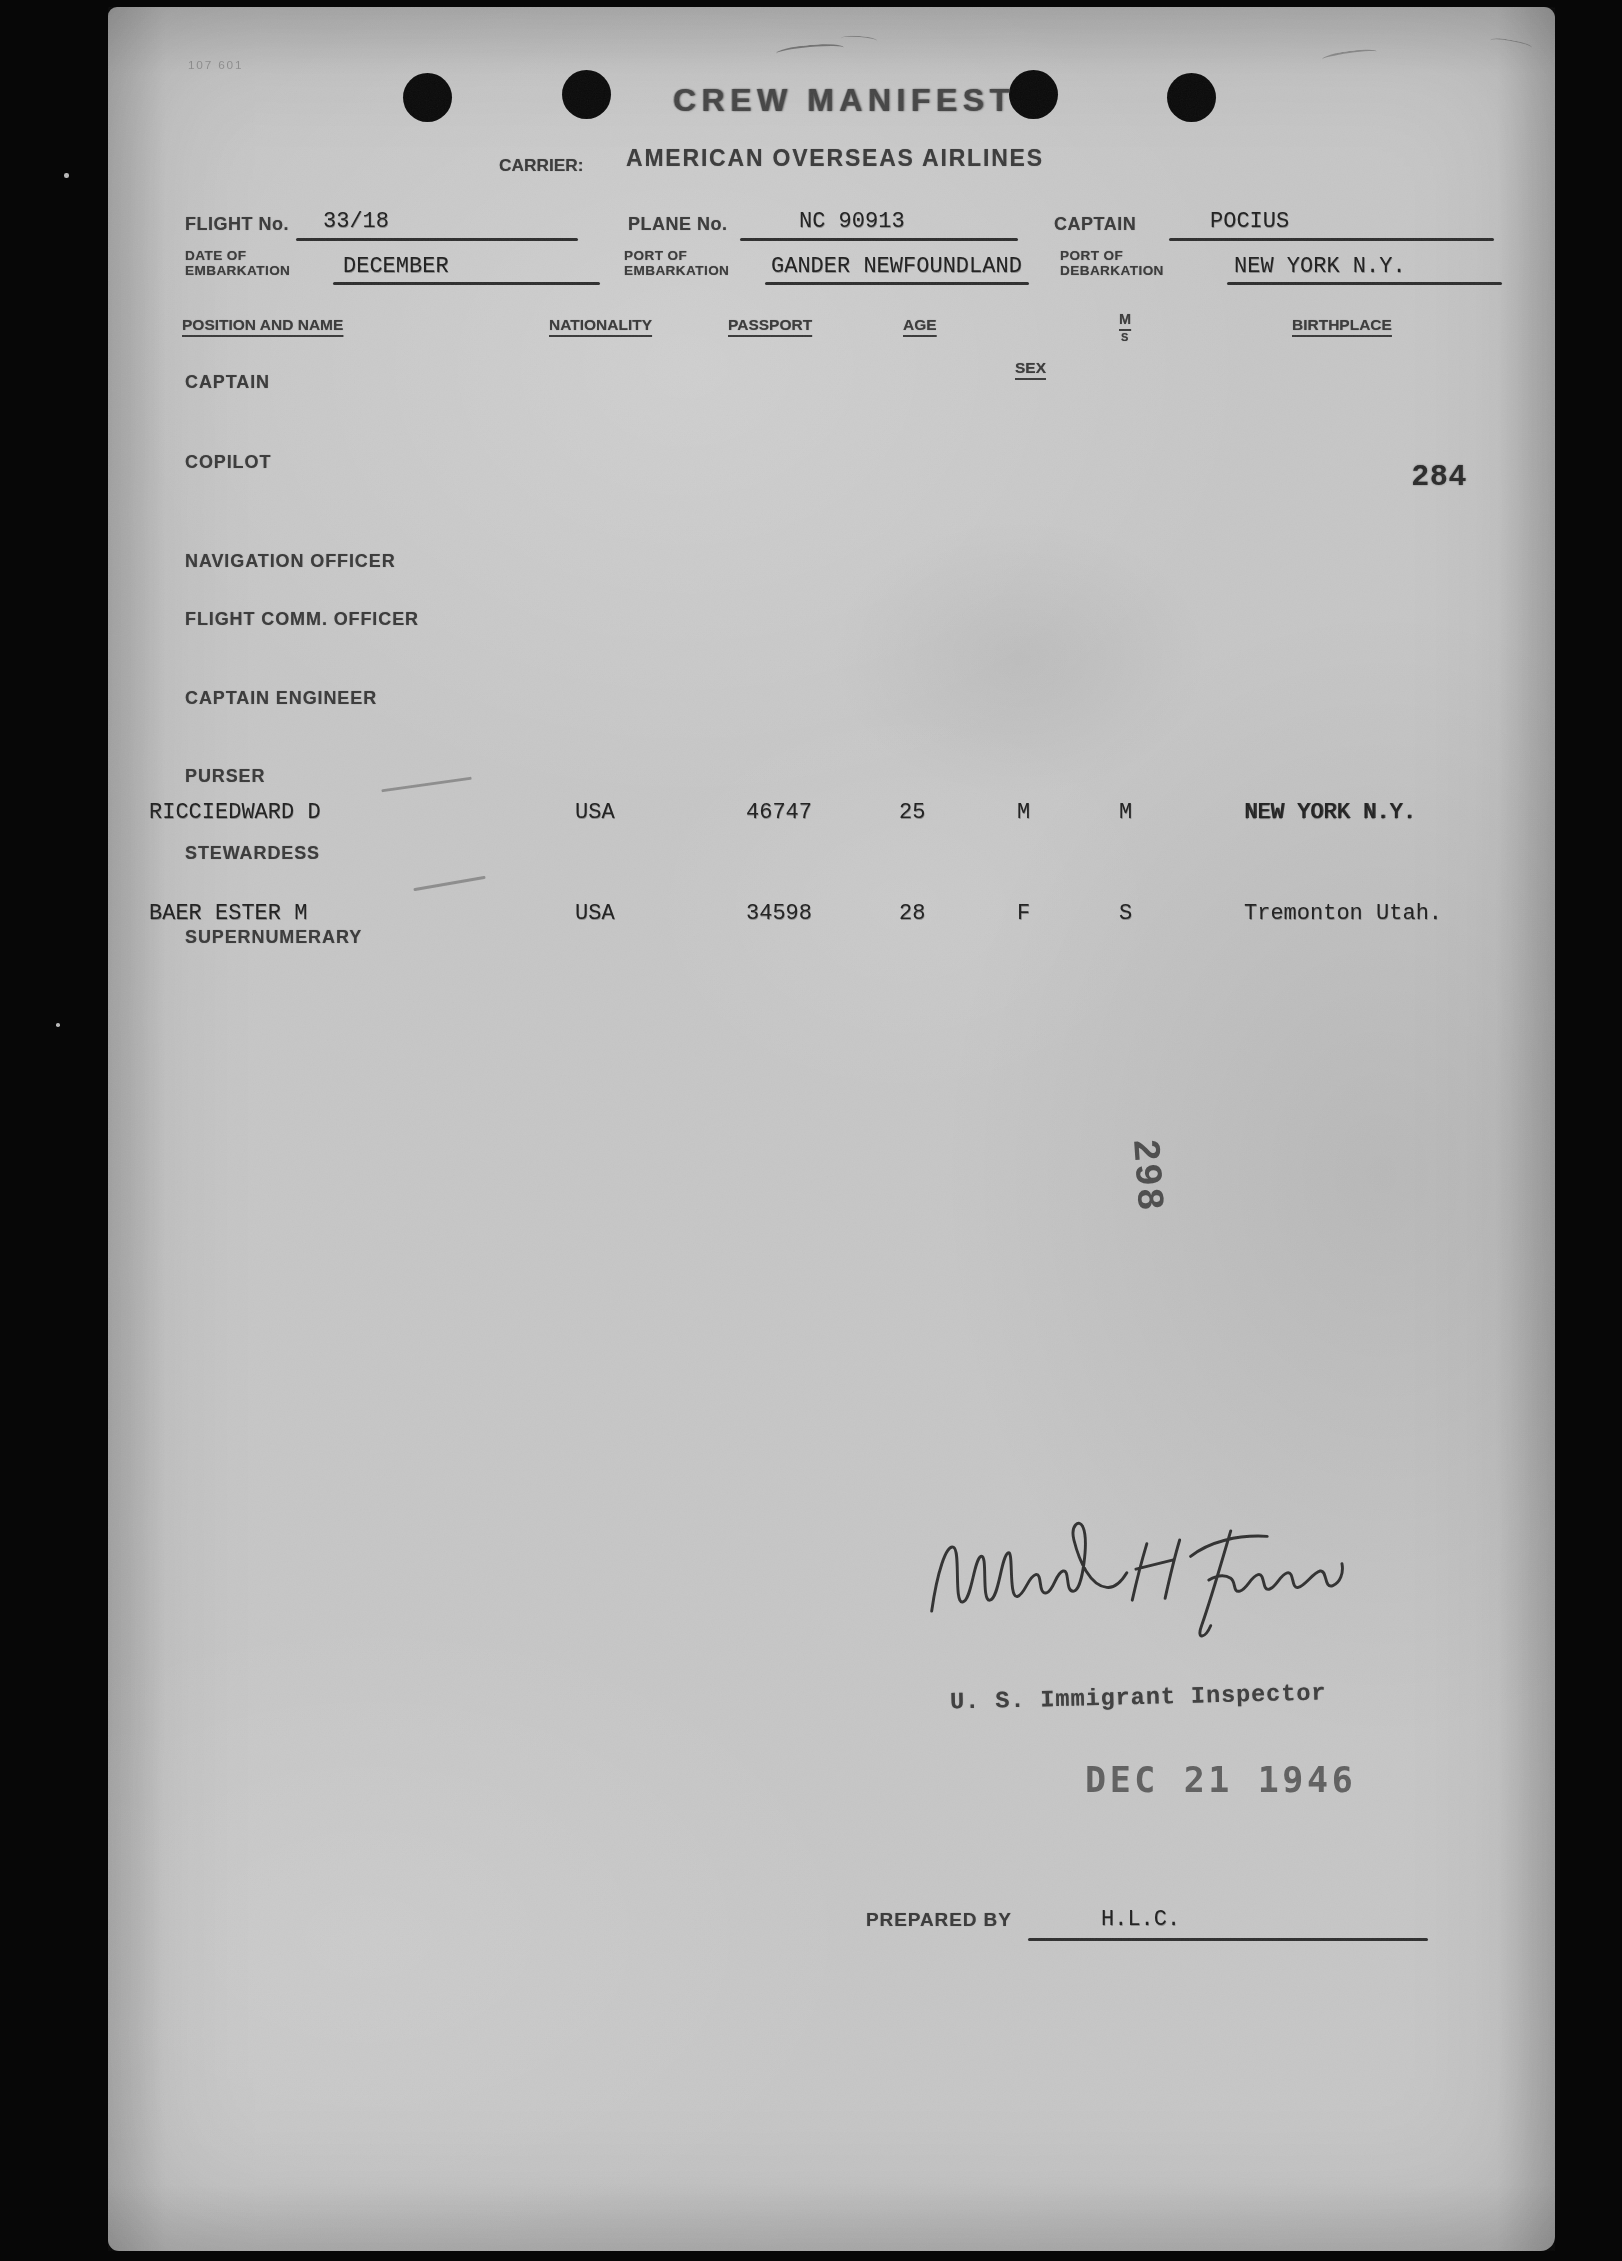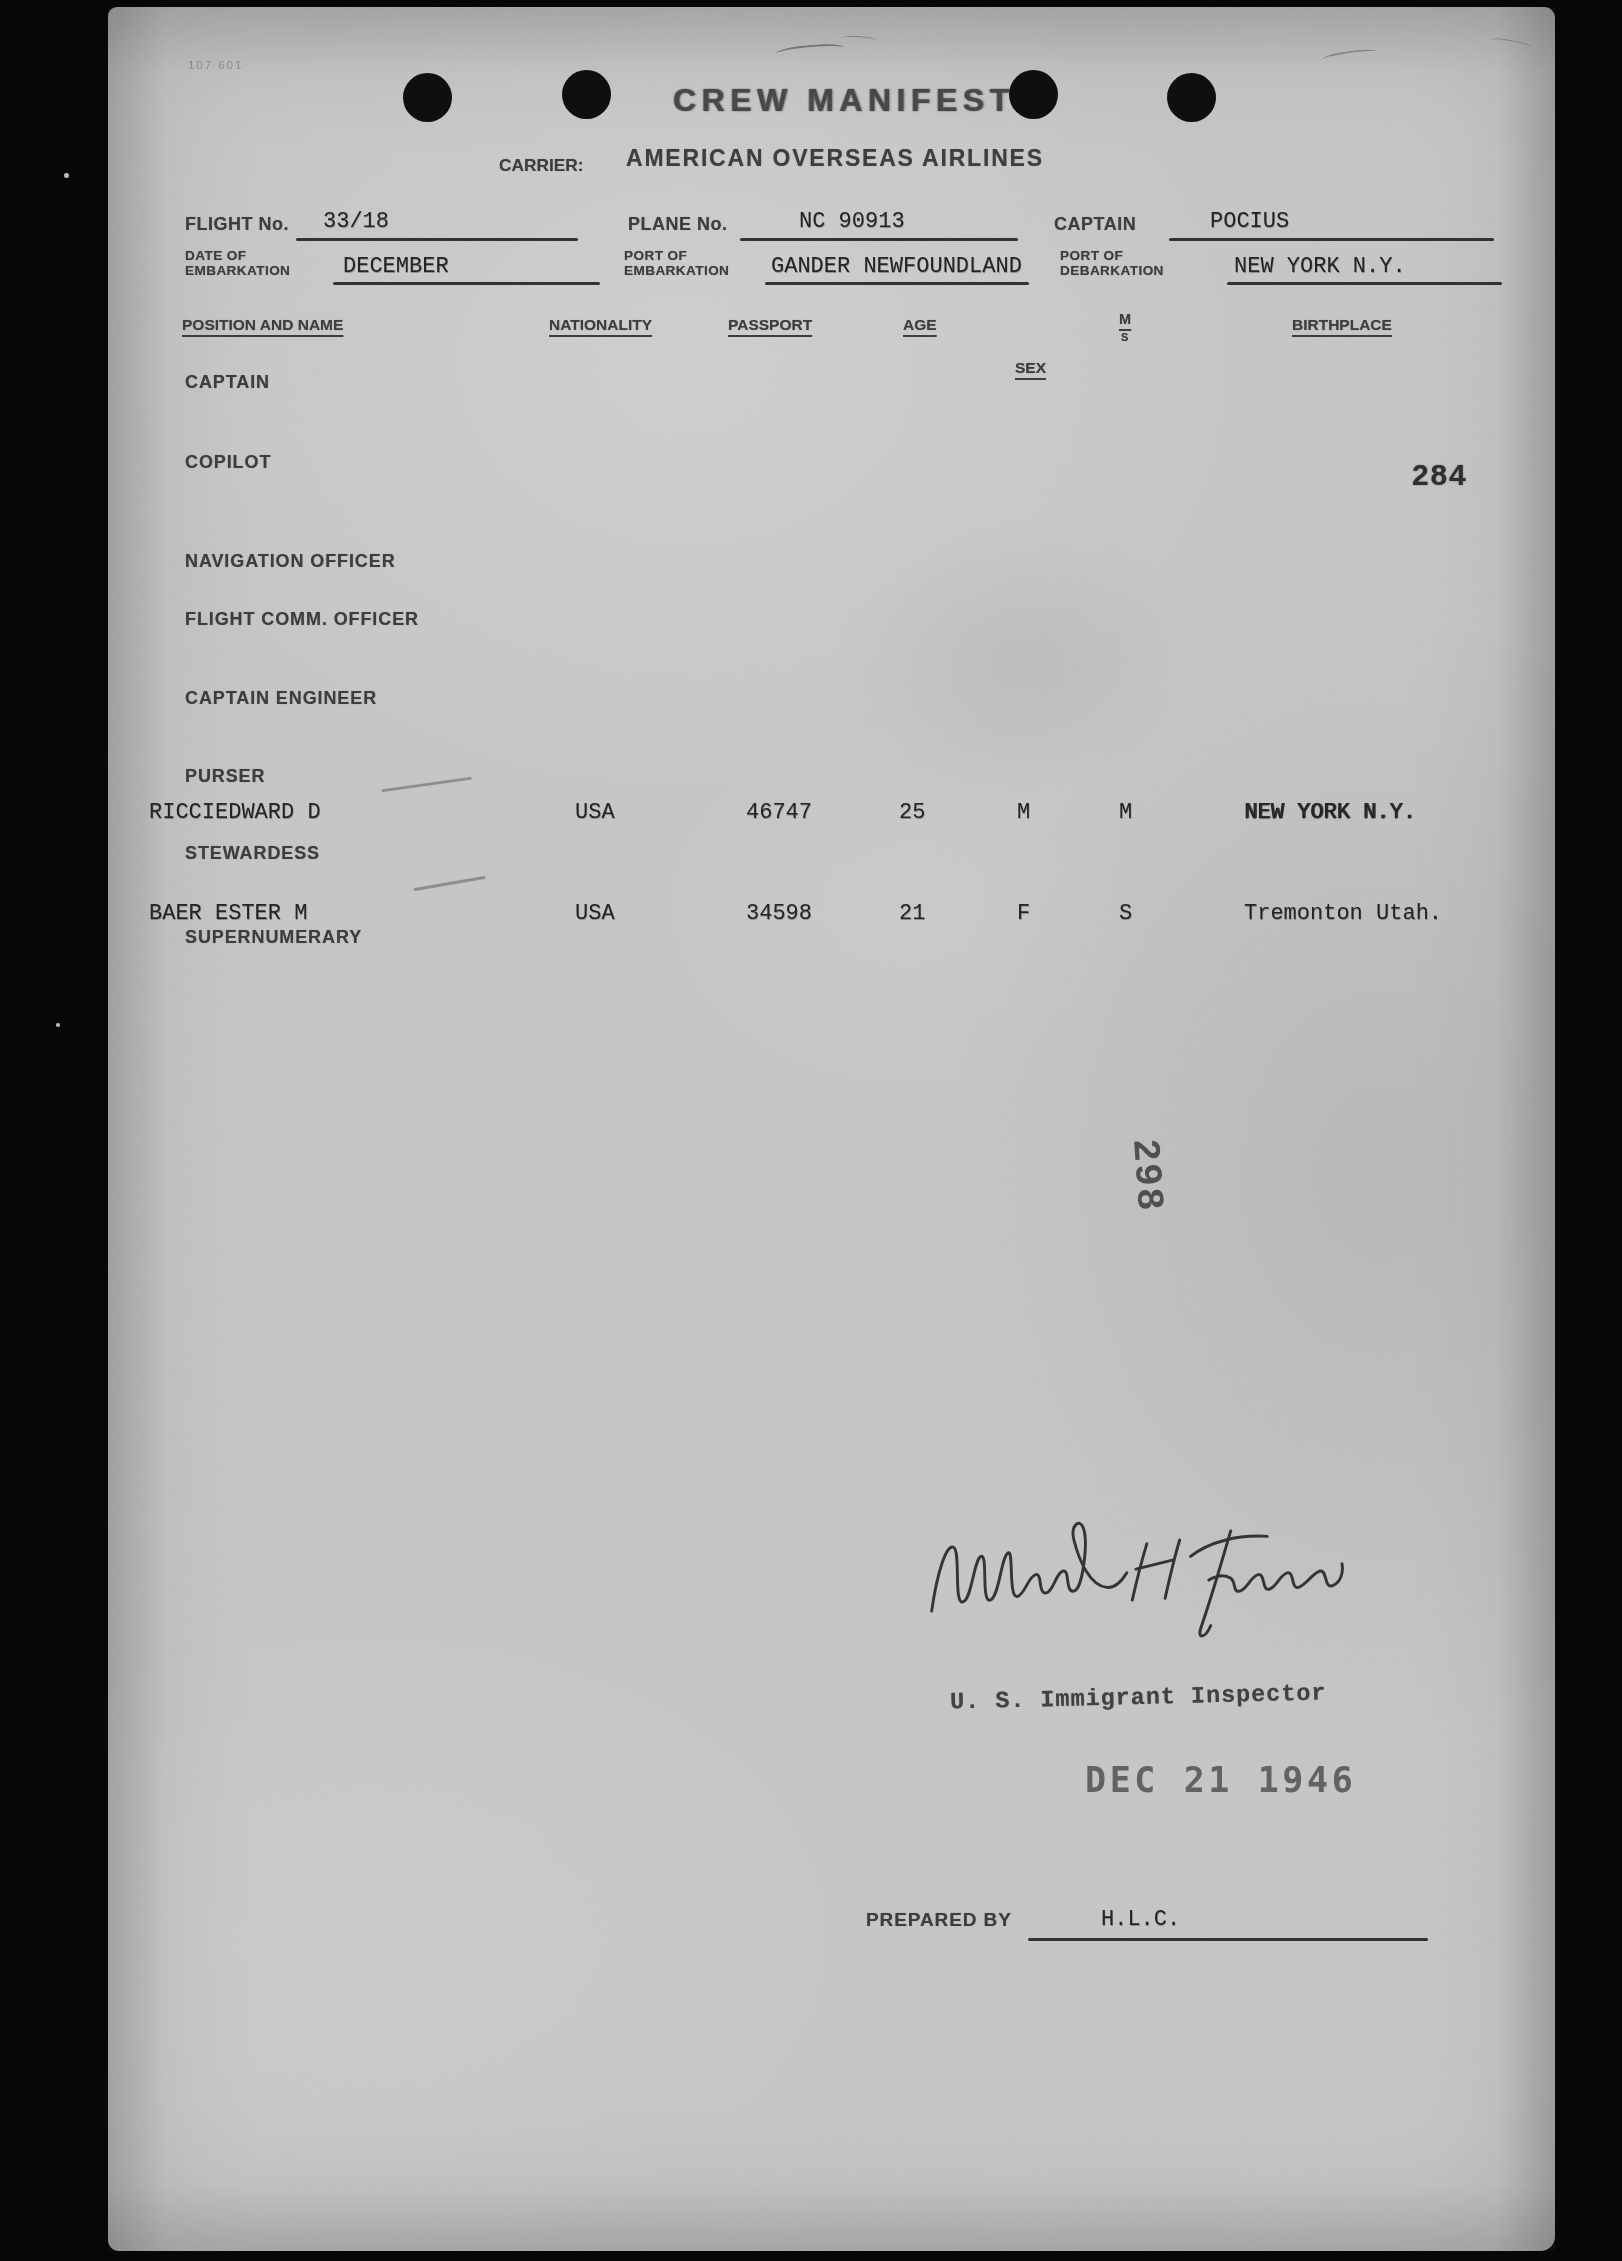--- a/index.html
+++ b/index.html
@@ -148,21 +148,21 @@
     <span class="typed c-age">25</span>
     <span class="typed c-sex">M</span>
     <span class="typed c-ms">M</span>
     <span class="typed c-birth double-struck">NEW YORK N.Y.</span>
   </div>
 
   <div class="crew-row" style="top:894px;">
     <span class="typed c-name">BAER ESTER M</span>
     <span class="typed c-nat">USA</span>
     <span class="typed c-pass">34598</span>
-    <span class="typed c-age">21</span>
+    <span class="typed c-age">28</span>
     <span class="typed c-sex">F</span>
     <span class="typed c-ms">S</span>
     <span class="typed c-birth">Tremonton Utah.</span>
   </div>
 
   <div class="abs stamp-284" style="left:1304px; top:451px;">284</div>
   <div class="abs stamp-298" style="left:980px; top:1147px; width:118px; text-align:center;">298</div>
 
   <svg class="abs" style="left:809px; top:1502px;" width="436" height="155" viewBox="0 0 470 170" aria-label="Willard H Ffrench">
     <g fill="none" stroke="#1c1c1c" stroke-width="3.2" stroke-linecap="round" opacity="0.88">

